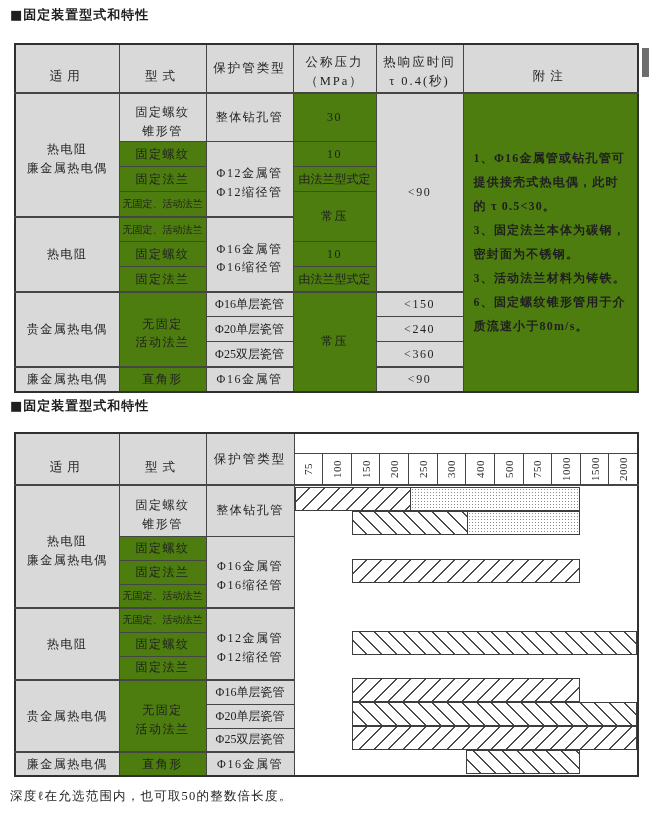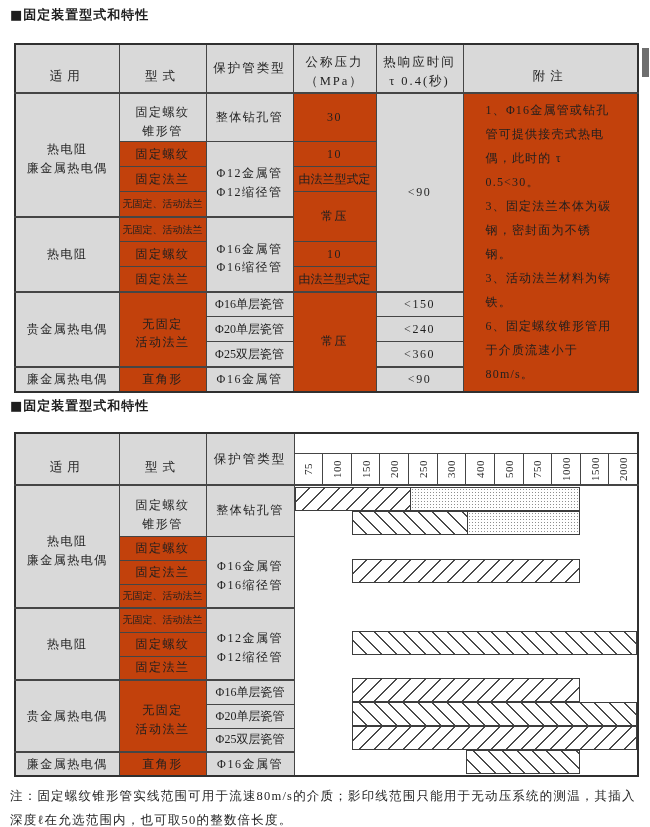--- a/index.html
+++ b/index.html
@@ -11,31 +11,31 @@
     font-family:"DejaVu Sans","Liberation Sans",sans-serif;}
   #title1{top:6px;}
   #title2{top:397px;}
   table.dtable{position:absolute;border-collapse:collapse;table-layout:fixed;
     border:2px solid #303030;}
   #table1{left:14px;top:43px;width:623px;}
   #table2{left:14px;top:432px;width:623px;}
   .dtable th,.dtable td{border:1px solid #454545;padding:0;text-align:center;vertical-align:middle;
     font-size:12px;font-weight:normal;overflow:hidden;}
   .dtable th{background:#d9d9d9;font-size:12.5px;}
-  .dtable td{background:#c2410c;}
+  .dtable td{background:#4d7c0f;}
   .dtable td.g{background:#d9d9d9;}
   tr.hb th{border-bottom-width:2px;}
   tr.gb td{border-top-width:2px;}
   .pre{white-space:pre-line;line-height:1.55;margin-top:8px;}
   .ls{letter-spacing:5px;margin-top:17px;}
   .ls2{letter-spacing:2px;}
   .small{font-size:10px;letter-spacing:0;}
   td .cellv{letter-spacing:1.5px;}
   td.notes{text-align:left;vertical-align:middle;}
-  td.notes .notewrap{padding:0 22px;}
+  td.notes .notewrap{padding:0 10px;font-weight:bold;}
   .note{font-size:12px;line-height:2.0;letter-spacing:1.2px;}
   
   th.chart-h{background:#fff;padding:0;}
   .strip{height:19px;border-bottom:1px solid #454545;background:#fff;}
   .nums{display:flex;height:30px;}
   .num{flex:1;border-left:1px solid #454545;display:flex;align-items:center;justify-content:center;}
   .num:first-child{border-left:none;}
   .num span{display:block;transform:rotate(-90deg);font-size:11px;letter-spacing:0.5px;white-space:nowrap;}
   td.chartcell{position:relative;background:#fff;padding:0;}
   .barswrap{position:absolute;left:0;top:0;right:0;bottom:0;overflow:hidden;}
@@ -395,17 +395,16 @@
           <div class="cellv">直角形</div>
         </td>
     <td class="g">
           <div class="cellv">Φ16金属管</div>
         </td>
   </tr>
 </tbody>
   </table>
 
 <div id="footer-note">
-  <div>注：固定螺纹锥形管实线范围可用于流速80m/s的介质；影印线范围只能用于无动压系统的测温，其插入</div>
   <div>深度ℓ在允选范围内，也可取50的整数倍长度。</div>
 </div>
 
 <div id="edge-marker"></div>
 
 </body></html>

